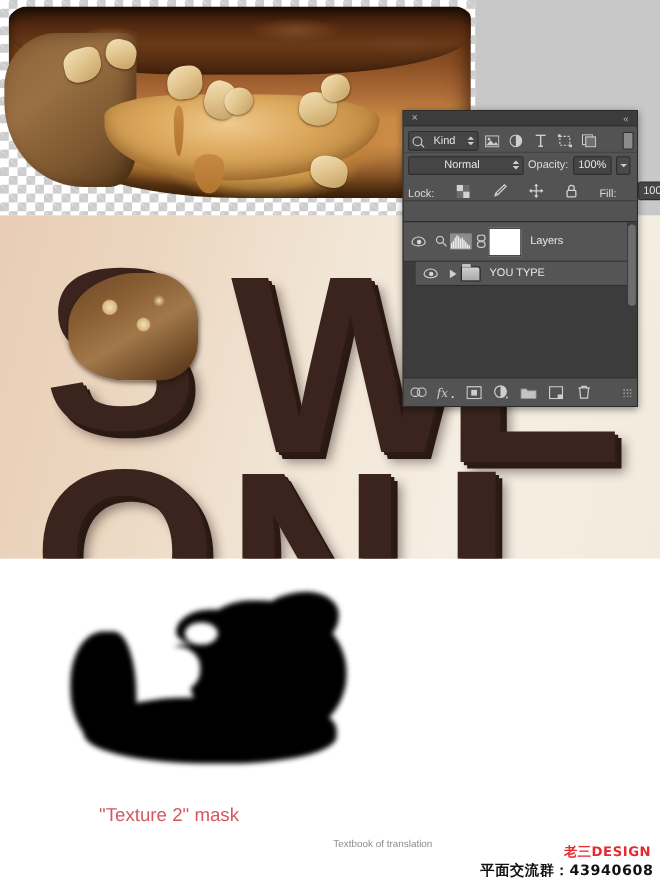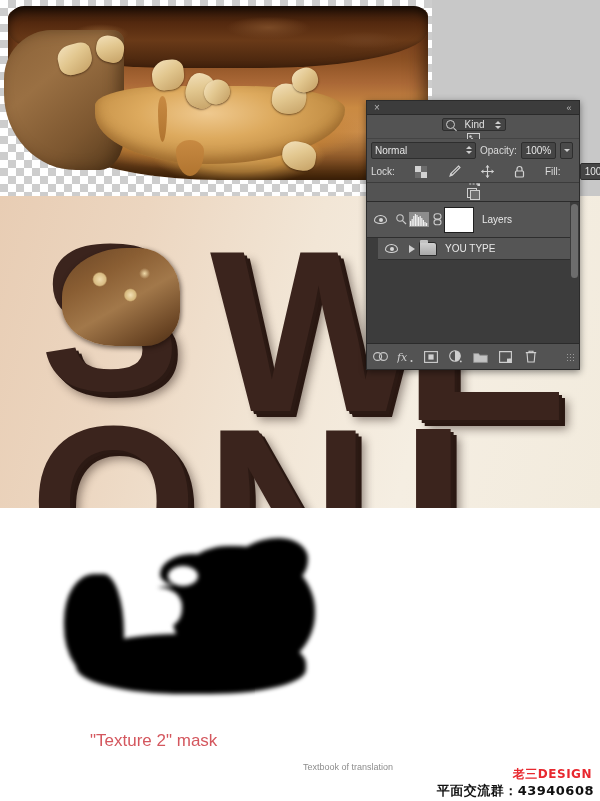--- a/index.html
+++ b/index.html
@@ -181,21 +181,21 @@
   #ps-menu i { display:block; height:1px; background:#c5c5c5; margin-bottom:2px; }
   #ps-menu i:nth-child(1){width:12px}
   #ps-menu i:nth-child(2){width:12px}
   #ps-menu i:nth-child(3){width:9px}
   #ps-menu i:nth-child(4){width:6px}
 
   
   #ps-filter {
     position:relative; height:24px; background:#535353;
     border-bottom:1px solid #444; padding:3px 3px 0 4px;
-    display:flex; align-items:center; gap:2px;flex-direction:column;
+    display:flex; align-items:center; gap:2px;
   }
   .kind-box {
     display:flex; align-items:center; height:18px; width:64px;
     background:#454545; border:1px solid #2e2e2e; border-radius:2px;
     padding:0 3px; cursor:pointer;
   }
   .kind-box .mag { width:9px; height:9px; border:1.4px solid #cfcfcf; border-radius:50%; position:relative; flex:0 0 auto;}
   .kind-box .mag::after{content:"";position:absolute;right:-3px;bottom:-2px;width:4px;height:1.4px;background:#cfcfcf;transform:rotate(45deg);}
   .kind-box .lbl { flex:1; text-align:center; font-size:10px; color:#e0e0e0; }
   .kind-box .spin { width:7px; display:flex; flex-direction:column; align-items:center; gap:2px; }
@@ -206,42 +206,42 @@
   .fic { width:20px; height:18px; display:flex; align-items:center; justify-content:center; cursor:pointer; }
   .fic svg { display:block; }
   #ps-filter .toggle {
     margin-left:auto; width:10px; height:16px; background:#8c8c8c;
     border:1px solid #2e2e2e; border-radius:1px; cursor:pointer;
   }
 
   
   #ps-blend {
     position:relative; height:22px; display:flex; align-items:center;
-    padding:0 4px; gap:4px; background:#535353;
+    padding:0 4px; gap:4px; background:#535353;text-align:center;
   }
   .blend-select {
     width:105px; height:17px; background:#454545; border:1px solid #2e2e2e; border-radius:2px;
     display:flex; align-items:center; padding:0 3px; cursor:pointer;
   }
   .blend-select .lbl { flex:1; font-size:10px; color:#e6e6e6; }
   .num-field {
     height:17px; background:#454545; border:1px solid #2e2e2e; border-radius:2px;
     display:flex; align-items:center; justify-content:center; padding:0 4px;
     font-size:10px; color:#e6e6e6; min-width:34px; cursor:text;
   }
   .caret-btn {
     width:13px; height:17px; background:#4a4a4a; border:1px solid #2e2e2e; border-radius:2px;
     display:flex; align-items:center; justify-content:center; cursor:pointer;
   }
   .caret-btn s { width:0;height:0;border-left:3px solid transparent;border-right:3px solid transparent;border-top:3px solid #cfcfcf; }
   .row-label { font-size:10px; color:#dcdcdc; }
 
   
   #ps-lock {
-    position:relative; height:22px; display:flex; align-items:center;
+    position:relative; height:22px; display:flex; align-items:flex-end;
     padding:0 4px; gap:20px; background:#535353; border-bottom:1px solid #3c3c3c;
   }
   .lock-ic { width:17px;height:17px;display:flex;align-items:center;justify-content:center;cursor:pointer; }
 
   
   #ps-list {
     position:absolute; left:0; right:0; top:100px; bottom:26px;
     background:#3c3c3c; border-top:1px solid #2b2b2b; overflow:hidden;
   }
   .layer-row {

